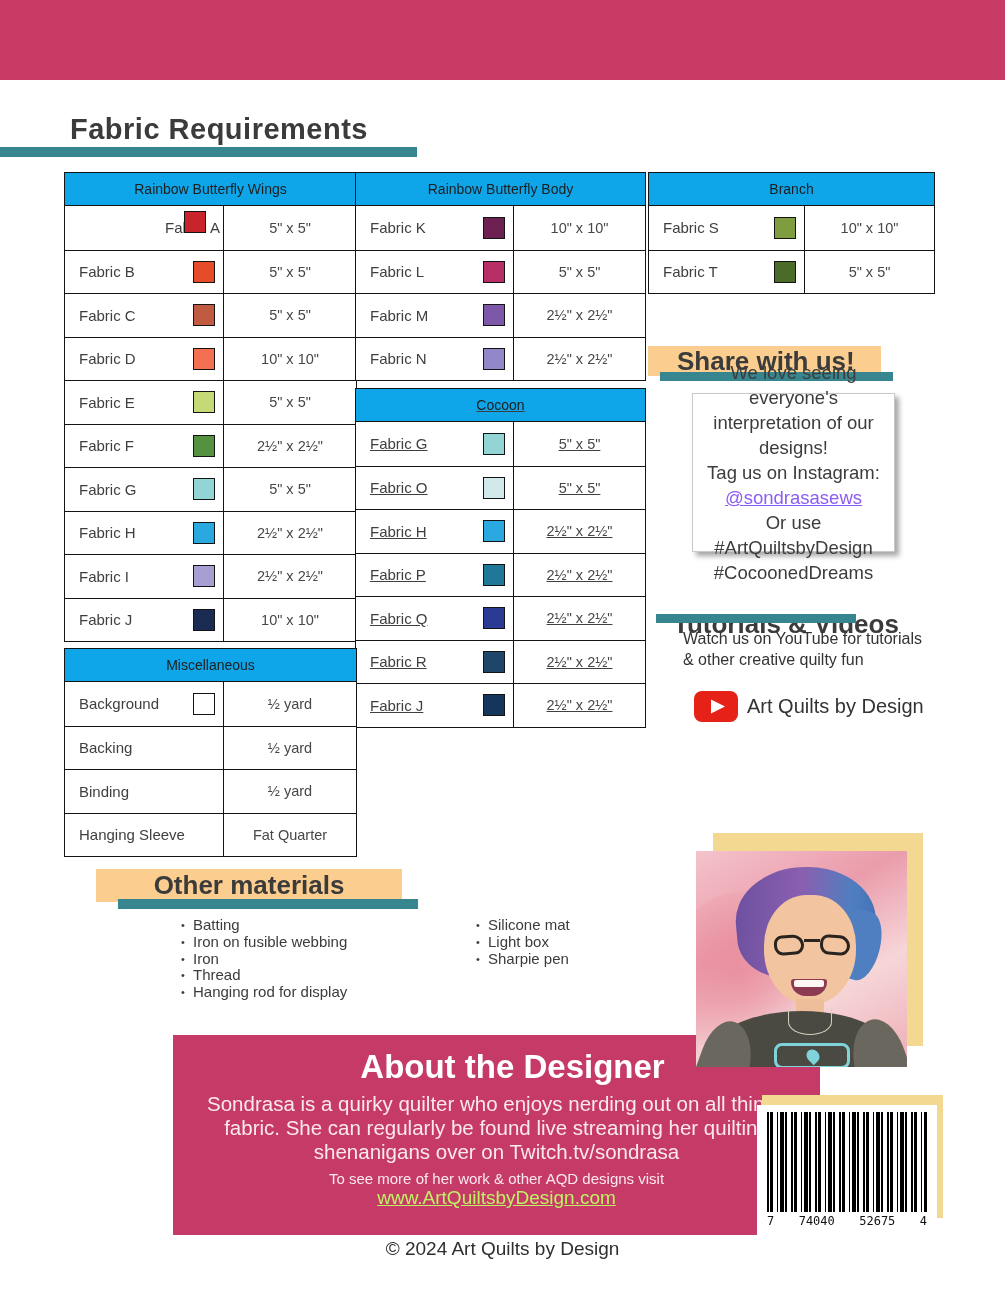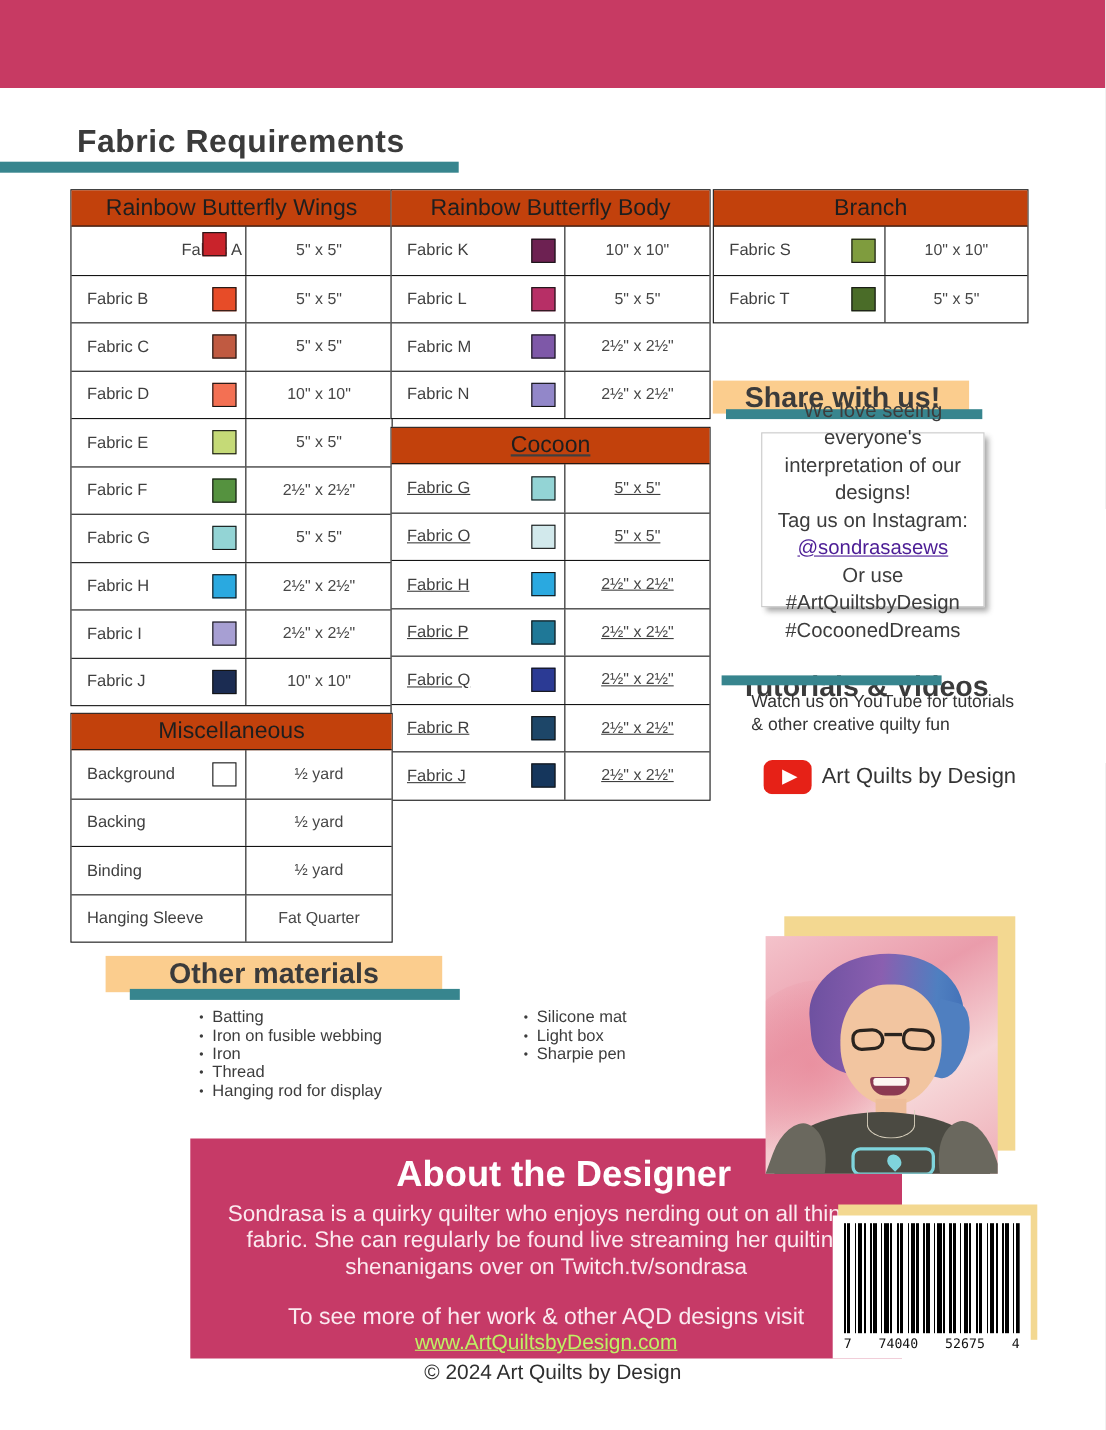--- a/index.html
+++ b/index.html
@@ -8,22 +8,22 @@
     background:#ffffff;overflow:hidden;
     font-family:"Liberation Sans",sans-serif;color:#3f3f3f;
   }
   
   .banner{position:absolute;left:0;top:0;width:1005px;height:80px;background:#c73a63;}
   .page-title{position:absolute;left:70px;top:113px;font-size:29px;font-weight:600;color:#3b3b3b;letter-spacing:.5px;}
   .title-bar{position:absolute;left:0;top:147px;width:417px;height:10px;background:#37858e;}
 
   
   .ftable{position:absolute;background:#fff;border:1.6px solid #141414;box-sizing:border-box;}
-  .thead{height:33px;box-sizing:border-box;background:#c2410c;border-bottom:1.6px solid #141414;
-         display:flex;align-items:center;justify-content:center;font-size:21px;color:#1e1e1e;}
+  .thead{height:33px;box-sizing:border-box;background:#0ea5e9;border-bottom:1.6px solid #141414;
+         display:flex;align-items:center;justify-content:center;font-size:14px;color:#1e1e1e;}
   .t-row{display:flex;height:43.5px;box-sizing:border-box;}
   .t-row + .t-row{border-top:1.6px solid #141414;}
   .cell-label{position:relative;flex:0 0 var(--lcol);box-sizing:border-box;display:flex;align-items:center;
               padding-left:14px;border-right:1.6px solid #141414;font-size:15px;color:#3f3f3f;}
   .cell-size{flex:1;display:flex;align-items:center;justify-content:center;font-size:14.5px;color:#474747;}
   .swatch{position:absolute;right:8px;top:50%;transform:translateY(-50%);
           width:20px;height:20px;border:1.6px solid #141414;box-sizing:content-box;z-index:2;}
   
   .wings .t-row:first-of-type .cell-label{justify-content:flex-end;padding-left:0;padding-right:3px;}
   .wings .t-row:first-of-type .swatch{top:5px;transform:none;right:17px;}
@@ -41,21 +41,21 @@
   .share-head{left:648px;top:346px;width:233px;height:30px;padding-left:29px;box-sizing:border-box;}
   .share-bar{left:660px;top:372px;width:233px;height:9px;}
   .other-head{left:96px;top:869px;width:306px;height:33px;justify-content:center;}
   .other-bar{left:118px;top:899px;width:300px;height:10px;}
 
   
   .share-box{position:absolute;left:692px;top:393px;width:203px;height:159px;background:#fff;
              border:1px solid #c9c9c9;box-shadow:4px 4px 5px rgba(60,60,60,.45);
              box-sizing:border-box;display:flex;flex-direction:column;justify-content:center;
              text-align:center;font-size:18.5px;line-height:25px;color:#3c3c3c;padding:4px 8px;}
-  .share-box a{color:#4c1d95;}
+  .share-box a{color:#8b5cf6;}
 
   
   .tut-head{position:absolute;left:673px;top:588px;font-size:26px;font-weight:600;color:#3b3b3b;margin-top:21px;}
   .tut-bar{left:656px;top:614px;width:200px;height:9px;}
   .tut-blurb{position:absolute;left:683px;top:628px;width:240px;font-size:16px;line-height:21px;color:#333;}
   .yt-row{position:absolute;left:694px;top:691px;display:flex;align-items:center;gap:9px;}
   .yt-icon{width:44px;height:31px;}
   .yt-name{font-size:20px;color:#333;}
 
   
@@ -91,21 +91,21 @@
   .photo .raglan-r{position:absolute;left:158px;top:168px;width:54px;height:92px;background:#6a685e;transform:rotate(-20deg);border-radius:60% 40% 0 0;}
   .photo .chain{position:absolute;left:92px;top:158px;width:44px;height:26px;border:1.5px solid #d8d0bd;border-top:none;border-radius:0 0 50% 50%;box-sizing:border-box;}
   .photo .graphic{position:absolute;left:78px;top:192px;width:76px;height:26px;border:3px solid #7fd4dc;border-radius:8px;box-sizing:border-box;}
   .photo .graphic i{position:absolute;left:30px;top:3px;width:12px;height:14px;background:#7fd4dc;border-radius:50% 50% 50% 0;transform:rotate(-45deg);}
 
   
   .about-box{position:absolute;left:173px;top:1035px;width:647px;height:200px;background:#c63a67;z-index:2;
              text-align:center;color:#fff;}
   .about-title{margin-top:13px;font-size:33px;font-weight:700;color:#ffffff;margin-left:32px;}
   .about-bio{margin:6px auto 0;width:590px;font-size:20.5px;line-height:24px;color:#fbe9ef;}
-  .about-cta{margin:22px auto 0;width:590px;font-size:21px;color:#fbe9ef;}
+  .about-cta{margin:6px auto 0;width:590px;font-size:15px;color:#fbe9ef;}
   .about-box a{color:#bef264;text-decoration:underline;font-size:19px;}
 
   
   .bc-yellow{position:absolute;left:762px;top:1095px;width:181px;height:123px;background:#f3d891;z-index:3;}
   .bc-box{position:absolute;left:757px;top:1105px;width:180px;height:130px;background:#fff;z-index:4;
           box-sizing:border-box;padding:7px 10px 0 10px;}
   .bc-bars{height:100px;background:
      repeating-linear-gradient(90deg,#000 0 2px,#fff 2px 3px,#000 3px 6px,#fff 6px 10px,
        #000 10px 11px,#fff 11px 13px,#000 13px 17px,#fff 17px 18px,#000 18px 20px,#fff 20px 24px);}
   .bc-digits{display:flex;justify-content:space-between;align-items:center;font-size:12px;color:#111;

